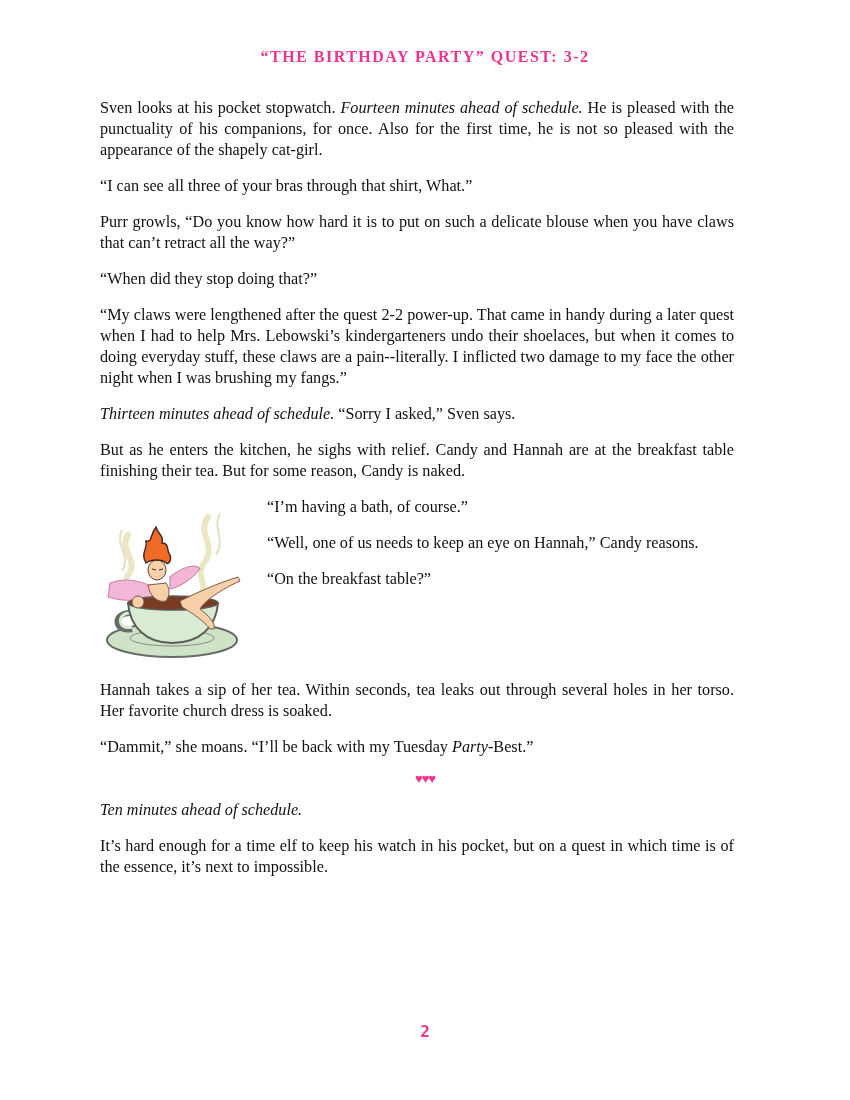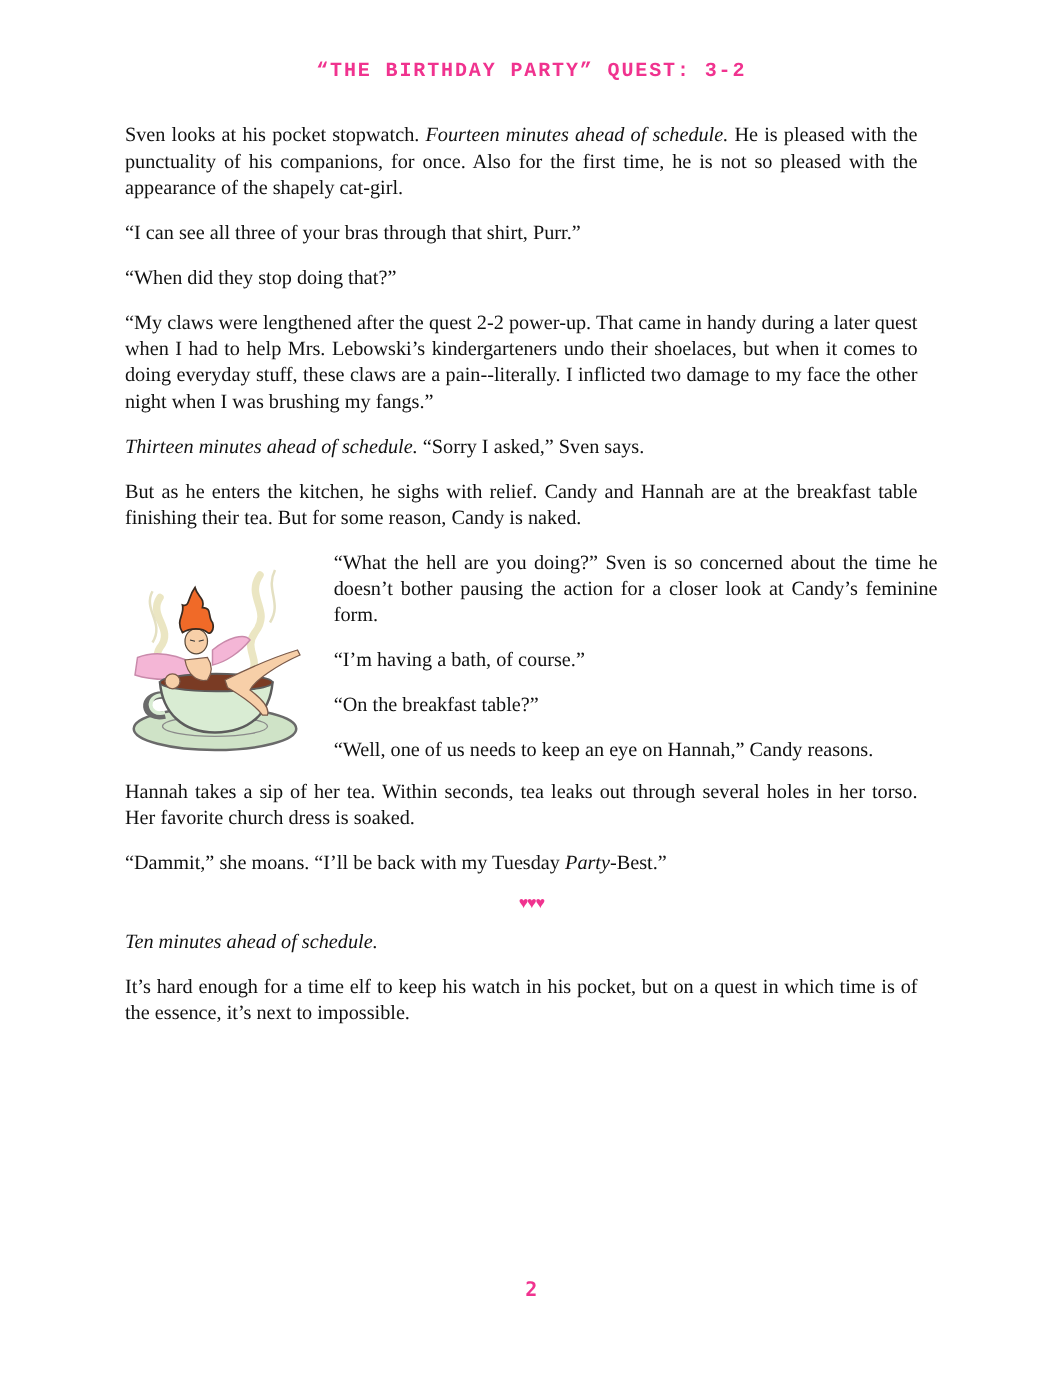--- a/index.html
+++ b/index.html
@@ -18,21 +18,21 @@
       left: 0; top: 0;
       width: 850px; height: 1100px;
       background: #ffffff;
     }
     .header {
       position: absolute;
       top: 48px;
       left: 0;
       width: 850px;
       text-align: center;
-      font-family: Liberation Mono, monospace;
+      font-family: Liberation Serif, serif;
       font-weight: bold;
       font-size: 16px;
       letter-spacing: 1.5px;
       color: #f0338f;
       text-transform: uppercase;
     }
     .body-text {
       position: absolute;
       left: 100px;
       top: 98px;
@@ -91,22 +91,23 @@
 <body>
 
 <div class="page">
 
   <div class="header">“The Birthday Party” Quest: 3-2</div>
 
   <div class="body-text">
 
     <p><span>Sven looks at his pocket stopwatch. </span><em>Fourteen minutes ahead of schedule.</em><span> He is pleased with the punctuality of his companions, for once. Also for the first time, he is not so pleased with the appearance of the shapely cat-girl.</span></p>
 
-    <p>“I can see all three of your bras through that shirt, Purr.”</p>
+    <p>“I can see all three of your bras through that shirt, What.”</p>
 
+    <p>Purr growls, “Do you know how hard it is to put on such a delicate blouse when you have claws that can’t retract all the way?”</p>
 
     <p>“When did they stop doing that?”</p>
 
     <p>“My claws were lengthened after the quest 2-2 power-up. That came in handy during a later quest when I had to help Mrs. Lebowski’s kindergarteners undo their shoelaces, but when it comes to doing everyday stuff, these claws are a pain--literally. I inflicted two damage to my face the other night when I was brushing my fangs.”</p>
 
     <p><em>Thirteen minutes ahead of schedule.</em><span> “Sorry I asked,” Sven says.</span></p>
 
     <p>But as he enters the kitchen, he sighs with relief. Candy and Hannah are at the breakfast table finishing their tea. But for some reason, Candy is naked.</p>
 
     <div class="figure-row">
@@ -135,24 +136,23 @@
 
           <path d="M80 96 C96 88, 118 78, 138 72 L140 76 C122 84, 104 96, 100 104 C108 110, 116 118, 114 124 L110 124 C104 116, 92 108, 82 102 Z" fill="#f7cfa8" stroke="#7a5a4a" stroke-width="1"></path>
 
           <ellipse cx="57" cy="65" rx="9" ry="10" fill="#f7cfa8" stroke="#5a4a3a" stroke-width="1"></ellipse>
           <path d="M52 64 L56 65 M59 65 L63 64" stroke="#333" stroke-width="1"></path>
 
           <path d="M46 58 C40 48, 48 44, 46 36 C52 38, 50 30, 56 22 C58 30, 64 30, 62 38 C70 38, 66 46, 70 50 C72 56, 68 60, 66 58 C62 54, 52 54, 46 58 Z" fill="#f06a28" stroke="#3a2a20" stroke-width="1.4"></path>
         </svg>
       </div>
       <div class="figure-text">
-        <p>“What the hell are you doing?” Sven is so concerned about the time he doesn’t bother pausing the action for a closer look at Candy’s feminine form.</p>
         <p>“I’m having a bath, of course.”</p>
+        <p>“Well, one of us needs to keep an eye on Hannah,” Candy reasons.</p>
         <p>“On the breakfast table?”</p>
-        <p>“Well, one of us needs to keep an eye on Hannah,” Candy reasons.</p>
       </div>
     </div>
 
     <p>Hannah takes a sip of her tea. Within seconds, tea leaks out through several holes in her torso. Her favorite church dress is soaked.</p>
 
     <p><span>“Dammit,” she moans. “I’ll be back with my Tuesday </span><em>Party</em><span>-Best.”</span></p>
 
     <div class="divider">♥♥♥</div>
 
 

